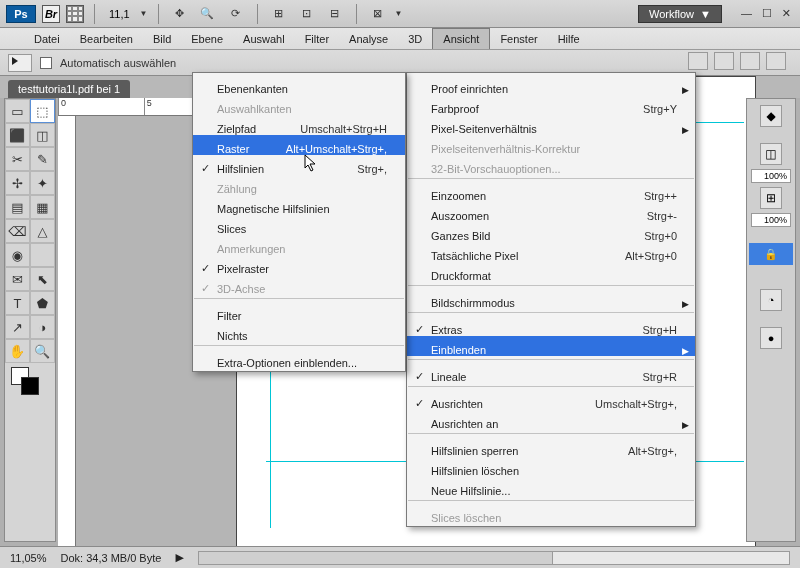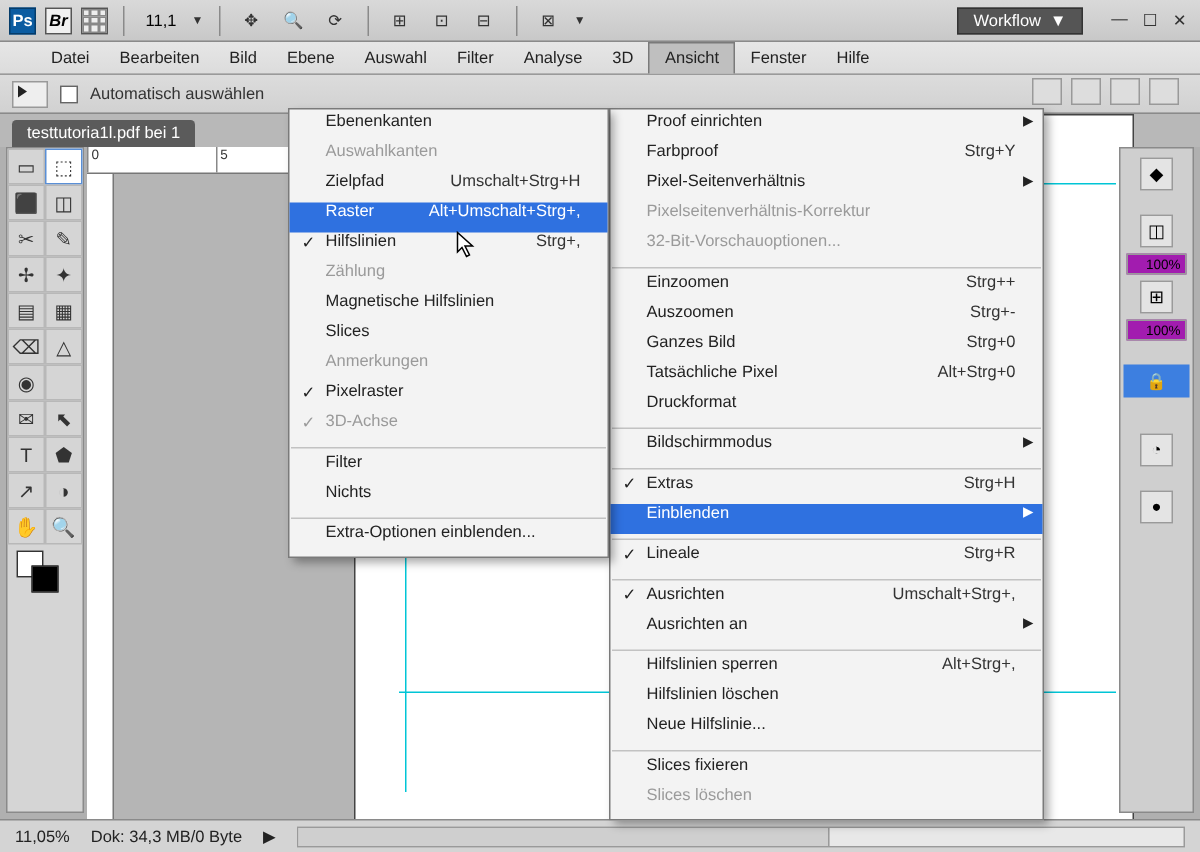--- a/index.html
+++ b/index.html
@@ -1,20 +1,20 @@
 <!DOCTYPE html>
 <html><head>
 <meta charset="utf-8">
 <style>
 * { margin: 0; padding: 0; box-sizing: border-box; font-family: "Segoe UI", Tahoma, Arial, sans-serif; font-size: 11px; }
 body { background: #b8b8b8; width: 800px; height: 568px; overflow: hidden; position: relative; user-select: none; }
 
 
 .app-bar { height: 28px; background: linear-gradient(#d9d9d9,#c8c8c8); border-bottom: 1px solid #8a8a8a; display: flex; align-items: center; padding: 0 6px; gap: 6px; }
-.app-bar .ps-icon { width: 18px; height: 18px; background: #0b5ca1; color: #fff; font-weight: bold; display: flex; align-items: center; justify-content: center; border: 1px solid #053c6a; }
+.app-bar .ps-icon { width: 30px; height: 18px; background: #0b5ca1; color: #fff; font-weight: bold; display: flex; align-items: center; justify-content: center; border: 1px solid #053c6a; }
 .app-bar .box-icon { width: 18px; height: 18px; background: #f0f0f0; border: 1px solid #555; display: flex; align-items: center; justify-content: center; font-weight: bold; font-style: italic; }
 .app-bar .mini-grid { width: 18px; height: 18px; background: #eee; border: 1px solid #555; display: grid; grid-template-columns: repeat(3,1fr); grid-template-rows: repeat(3,1fr); }
 .app-bar .mini-grid span { border: 1px solid #888; }
 .app-bar .sep { width: 1px; height: 20px; background: #8a8a8a; margin: 0 4px; }
 .app-bar .zoom-label { padding: 0 4px; }
 .app-bar .drop-tri { font-size: 8px; color: #333; }
 .app-bar .toolbtn { width: 22px; height: 20px; display: flex; align-items: center; justify-content: center; color: #333; }
 .app-bar .spacer { flex: 1; }
 .app-bar .wf { background: #555; color: #fff; padding: 2px 10px; border: 1px solid #333; display: flex; align-items: center; gap: 6px; }
 .app-bar .win-ctl { display: flex; gap: 4px; margin-left: 10px; color: #333; }
@@ -50,36 +50,36 @@
 .toolbox { position: absolute; top: 98px; left: 4px; width: 52px; bottom: 26px; background: #d5d5d5; border: 1px solid #8a8a8a; display: grid; grid-template-columns: 1fr 1fr; grid-auto-rows: 24px; }
 .toolbox .tool { border: 1px solid #b8b8b8; display: flex; align-items: center; justify-content: center; color: #333; font-size: 13px; position: relative; }
 .toolbox .tool.sel { background: #fff; border: 1px solid #5a8fd6; }
 .toolbox .swatches { grid-column: 1 / 3; height: 40px; position: relative; }
 .toolbox .swatches .fg { position:absolute; left:6px; top:4px; width:18px; height:18px; background:#fff; border:1px solid #333; }
 .toolbox .swatches .bg { position:absolute; left:16px; top:14px; width:18px; height:18px; background:#000; border:1px solid #333; }
 
 
 .right-col { position: absolute; top: 98px; right: 4px; width: 50px; bottom: 26px; background: #cfcfcf; border: 1px solid #8a8a8a; display: flex; flex-direction: column; align-items: center; padding-top: 6px; gap: 4px; }
 .right-col .picon { width: 22px; height: 22px; background: #e4e4e4; border: 1px solid #9a9a9a; display:flex; align-items:center; justify-content:center; font-size:12px; }
-.right-col .pct { width: 40px; font-size: 9px; background: #a21caf; border: 1px solid #999; text-align: right; padding: 1px 3px; }
+.right-col .pct { width: 40px; font-size: 9px; background: #ffffff; border: 1px solid #999; text-align: right; padding: 1px 3px; }
 .right-col .lock-row { width: 44px; height: 22px; background: #3d7fe0; display:flex; align-items:center; justify-content:center; color:#fff; }
 .right-col .dot { width: 22px; height: 22px; border: 1px solid #9a9a9a; background:#e4e4e4; display:flex;align-items:center;justify-content:center; }
 
 
 .right-opt { position:absolute; top:52px; right:14px; display:flex; gap:6px; }
 .right-opt .ic { width:20px; height:18px; background:#ddd; border:1px solid #999; }
 
 
 .status-bar { position: absolute; left: 0; right: 0; bottom: 0; height: 22px; background: #d4d4d4; border-top: 1px solid #8a8a8a; display: flex; align-items: center; gap: 14px; padding: 0 10px; color: #222; margin-top: 25px; }
 .status-bar .scroll-track { flex: 1; height: 14px; background: #e8e8e8; border: 1px solid #9a9a9a; position: relative; }
 .status-bar .scroll-thumb { position: absolute; left: 0; top: 0; bottom: 0; width: 60%; background: #cfcfcf; border-right: 1px solid #9a9a9a; }
 
 
 .menu { position: absolute; background: #f3f3f3; border: 1px solid #7a7a7a; box-shadow: 3px 3px 6px rgba(0,0,0,.35); padding: 2px 0; }
-.menu .row { display: flex; align-items: flex-start; height: 20px; padding: 0 18px 0 24px; color: #222; white-space: nowrap; position: relative; }
+.menu .row { display: flex; align-items: flex-end; height: 20px; padding: 0 18px 0 24px; color: #222; white-space: nowrap; position: relative; }
 .menu .row .shortcut { margin-left: auto; padding-left: 24px; color: #333; }
 .menu .row.disabled, .menu .row.disabled .shortcut { color: #9a9a9a; }
 .menu .row.sel { background: #2f71e0; color: #fff; }
 .menu .row.sel .shortcut { color: #fff; }
 .menu .row .sub { position: absolute; right: 6px; font-size: 9px; }
 .menu .row .chk { position: absolute; left: 8px; font-size: 11px; }
 .menu hr { border: none; border-top: 1px solid #c2c2c2; margin: 3px 1px; }
 
 .submenu-a { top: 72px; left: 192px; width: 214px; }
 .submenu-b { top: 72px; left: 406px; width: 290px; }
@@ -316,23 +316,20 @@
       <span>Hilfslinien sperren</span>
       <span class="shortcut">Alt+Strg+,</span>
     </div>
     <div class="row">
       <span>Hilfslinien löschen</span>
     </div>
     <div class="row">
       <span>Neue Hilfslinie...</span>
     </div>
     <hr>
-    <div class="row">
-      <span>Slices fixieren</span>
-    </div>
     <div class="row disabled">
       <span>Slices löschen</span>
     </div>
   </div>
 
 <div class="menu submenu-a" id="menuA">
     <div class="row">
       <span>Ebenenkanten</span>
     </div>
     <div class="row disabled">

